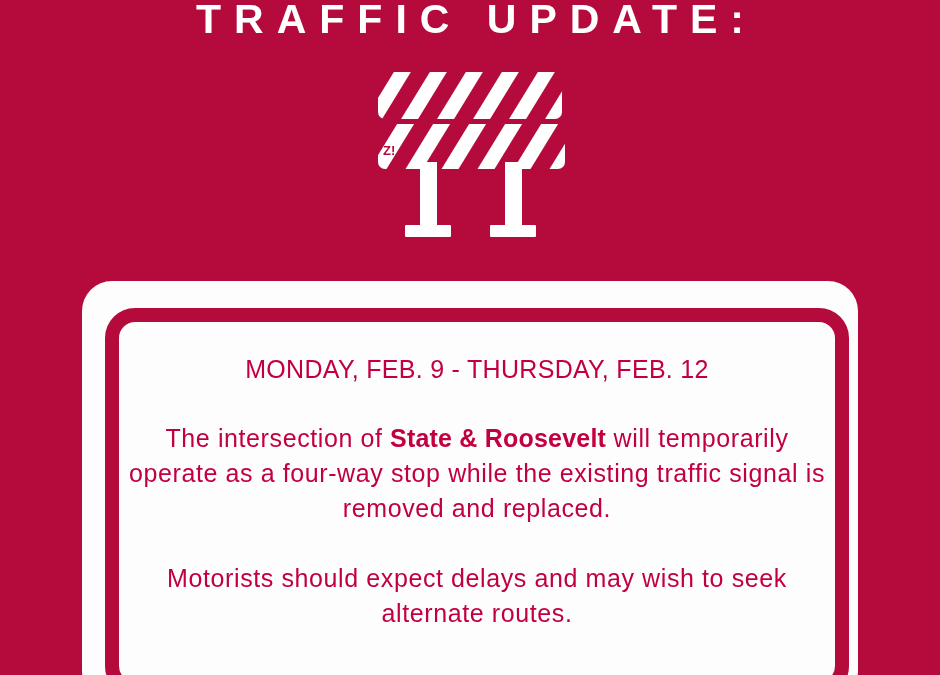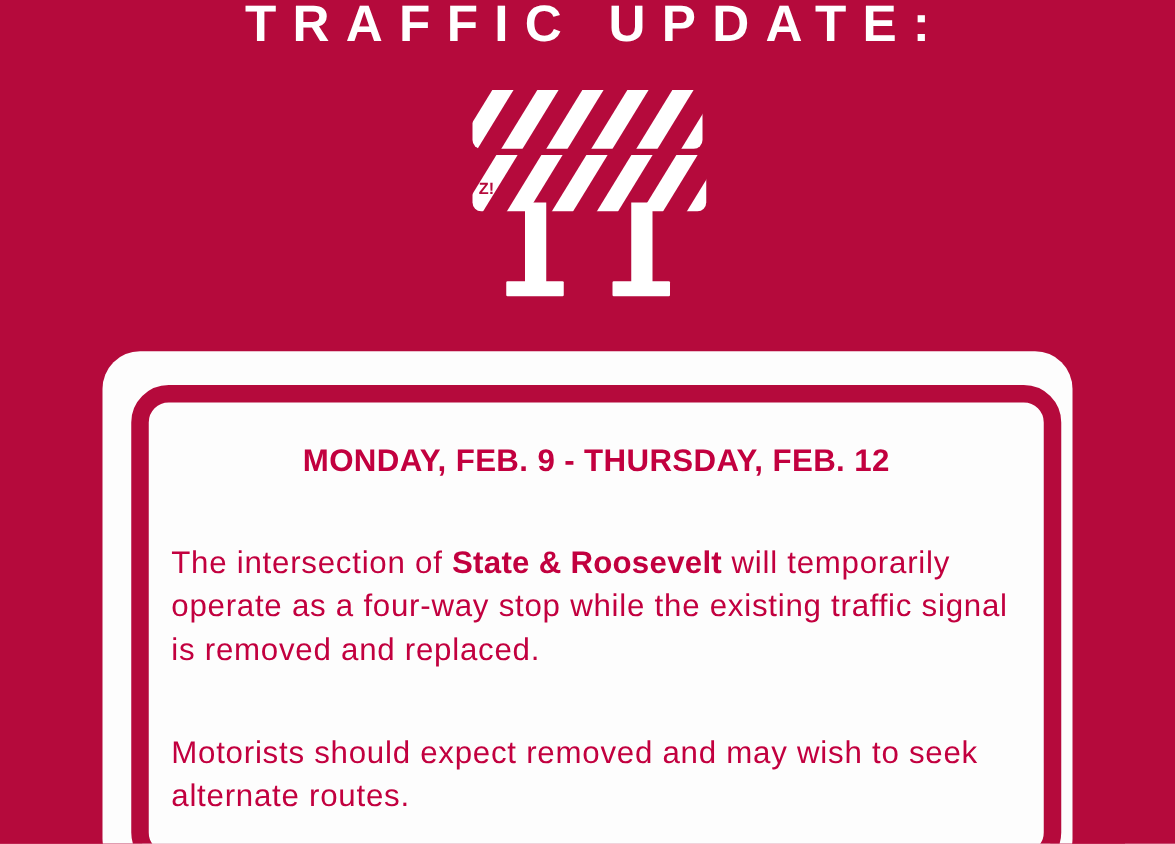--- a/index.html
+++ b/index.html
@@ -94,30 +94,30 @@
     padding: 0;
   }
 
   #notice-heading {
     margin: 0;
     padding: 32px 10px 0 10px;
     text-align: center;
     color: #C2003F;
     font-family: "Liberation Sans", sans-serif;
     font-size: 25px;
-    font-weight: bold;
+    font-weight: normal;
     letter-spacing: 0.3px;
     line-height: 30px;
     white-space: nowrap;
   }
 
   .notice-paragraph {
-    margin: 12px;
+    margin: 0;
     padding: 0 6px;
-    text-align: left;
+    text-align: center;
     color: #C2003F;
     font-family: "Liberation Sans", sans-serif;
     font-size: 25px;
     font-weight: normal;
     line-height: 35px;
     letter-spacing: 0.6px;
   }
   #notice-paragraph-1 { padding-top: 37px; }
   #notice-paragraph-2 { padding-top: 35px; }
 
@@ -174,19 +174,19 @@
   </div>
 
   <div id="notice-card">
     <div id="notice-card-inner">
       <div id="notice-content">
 
         <div id="notice-heading">MONDAY, FEB. 9 - THURSDAY, FEB. 12</div>
 
         <p class="notice-paragraph" id="notice-paragraph-1"><span>The intersection of </span><span class="emphasis">State &amp; Roosevelt</span><span> will temporarily operate as a four-way stop while the existing traffic signal is removed and replaced.</span></p>
 
-        <p class="notice-paragraph" id="notice-paragraph-2">Motorists should expect removed and may wish to seek alternate routes.</p>
+        <p class="notice-paragraph" id="notice-paragraph-2">Motorists should expect delays and may wish to seek alternate routes.</p>
 
       </div>
     </div>
   </div>
 
 </div>
 
 </body></html>

